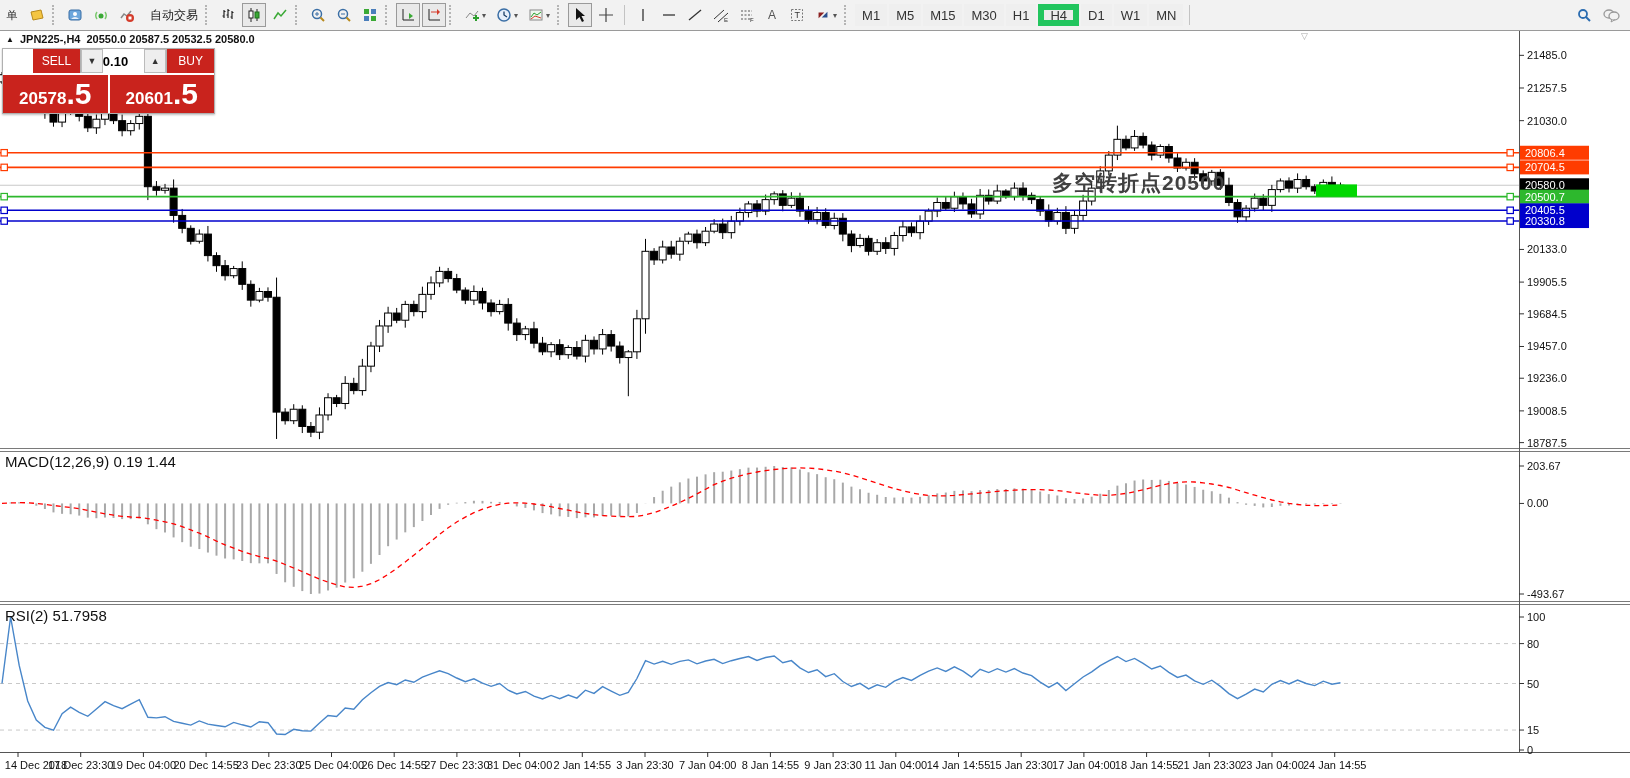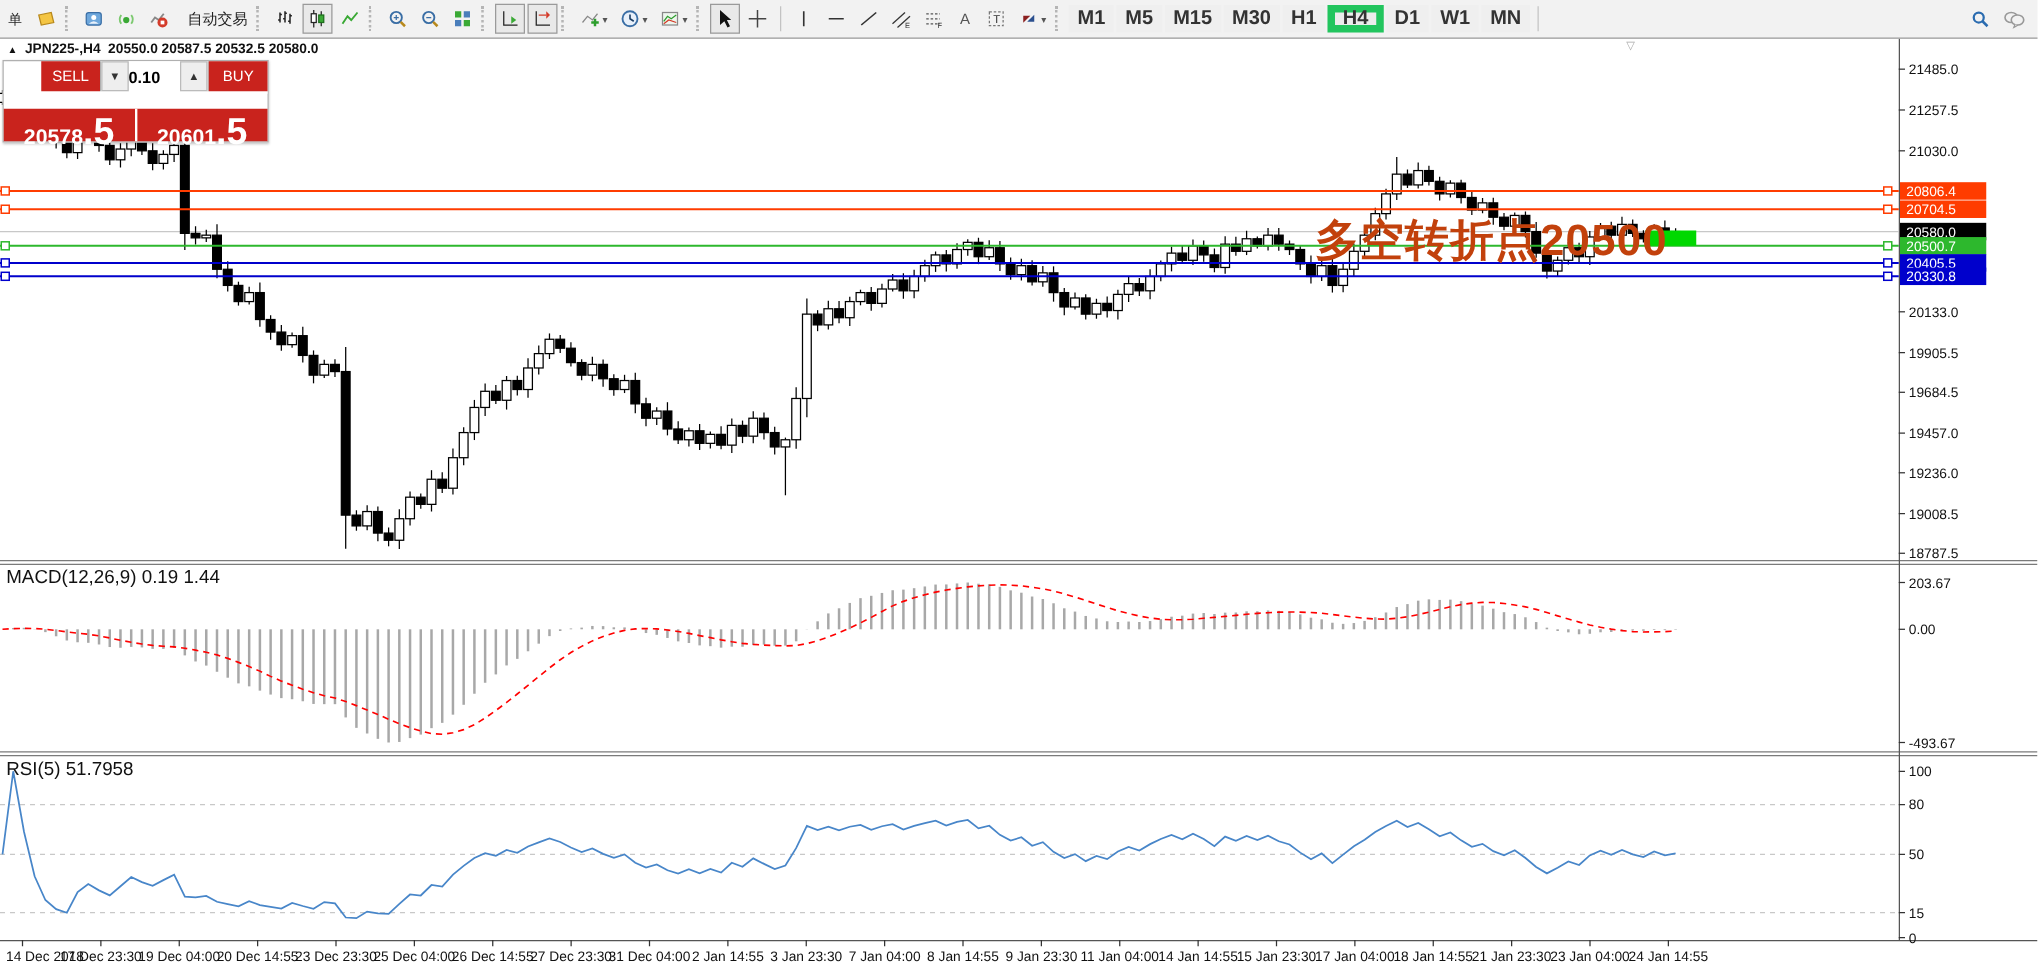--- a/index.html
+++ b/index.html
@@ -8,43 +8,43 @@
   
   .toolbar{position:absolute;top:0;left:0;width:1630px;height:30px;background:#f2f2f2;
            border-bottom:1px solid #9a9a9a;display:flex;align-items:center;z-index:30;}
   .tbtn{height:24px;min-width:22px;display:flex;align-items:center;justify-content:center;
         border:1px solid transparent;margin:0 1px;font-size:11px;color:#222;padding:0 3px;background:transparent;cursor:default;}
   .tbtn.active{background:#e9e9e9;border:1px solid #9a9a9a;}
   .tbtn svg{display:block;}
   .sep{width:1px;height:20px;background:#c3c3c3;margin:0 5px;}
   .grip{width:4px;height:20px;border-left:2px dotted #b5b5b5;margin:0 4px 0 2px;}
   .caret{font-size:8px;color:#555;margin-left:2px;}
-  .tf{font-size:16px;color:#333;padding:0 6px;height:22px;display:flex;align-items:center;border:1px solid transparent;margin:0 1px;font-weight:bold;}
+  .tf{font-size:13px;color:#333;padding:0 6px;height:22px;display:flex;align-items:center;border:1px solid transparent;margin:0 1px;}
   .tf.active{background:#ececec;border:6px solid #22c55e;}
   .toolbar .spacer{flex:1;}
   
   .chart-title{position:absolute;left:6px;top:33px;z-index:20;font-size:11px;font-weight:700;color:#111;display:flex;align-items:center;gap:6px;}
   .chart-title .tri{font-size:8px;color:#111;}
   .scroll-marker{position:absolute;left:1301px;top:31px;z-index:20;font-size:9px;color:#aaa;}
   
   .trade-panel{position:absolute;left:2px;top:48px;width:211px;z-index:25;background:#fff;
                border:1px solid #b0b0b0;box-shadow:0 1px 2px rgba(0,0,0,.25);}
   .tp-row1{display:flex;height:24px;margin-left:30px;}
   .tp-sell,.tp-buy{width:52px;background:#c9231d;color:#fff;font-size:12px;display:flex;align-items:center;justify-content:center;}
   .tp-stepper{flex:1;display:flex;border-left:1px solid #b0b0b0;border-right:1px solid #b0b0b0;background:#fff;}
   .tp-dn,.tp-up{width:20px;background:#eee;border:1px solid #bbb;color:#333;font-size:9px;display:flex;align-items:center;justify-content:center;}
   .tp-vol{flex:1;display:flex;align-items:center;justify-content:flex-end;padding-right:16px;font-size:13px;font-weight:700;color:#000;}
   .tp-row2{display:flex;height:38px;border-top:2px solid #fff;}
-  .tp-price{flex:1;background:#c9231d;color:#fff;display:flex;align-items:baseline;justify-content:center;font-weight:700;margin-top:12px;}
+  .tp-price{flex:1;background:#c9231d;color:#fff;display:flex;align-items:baseline;justify-content:center;font-weight:700;}
   .tp-price:first-child{border-right:2px solid #fff;}
   .tp-price .small{font-size:17px;line-height:38px;}
   .tp-price .big{font-size:30px;line-height:38px;}
   
   .panel-label{position:absolute;z-index:15;font-size:15px;color:#111;left:5px;}
-  .annotation{position:absolute;left:1052px;top:169px;z-index:14;font-size:35px;font-weight:700;color:#c2410c;white-space:nowrap;letter-spacing:1px;}
+  .annotation{position:absolute;left:1052px;top:169px;z-index:14;font-size:21px;font-weight:700;color:#404040;white-space:nowrap;letter-spacing:1px;}
   svg#csvg{position:absolute;left:0;top:0;z-index:5;}
   text{font-family:"Liberation Sans","DejaVu Sans",sans-serif;}
 </style>
 </head>
 <body>
 
 <div class="toolbar">
   <button class="tbtn">
       <span>单</span>
     </button>
@@ -318,21 +318,21 @@
         <span class="big">.5</span>
     </div>
   </div>
 </div>
 
 <div class="panel-label" style="top:453px;">
   <span>MACD(12,26,9)</span>
   <span>0.19 1.44</span>
 </div>
 <div class="panel-label" style="top:607px;">
-  <span>RSI(5)</span>
+  <span>RSI(2)</span>
   <span>51.7958</span>
 </div>
 <div class="annotation">多空转折点20500</div>
 
 <svg id="csvg" width="1630" height="778">
     <defs>
       <clipPath id="mainclip">
         <rect x="0" y="46" width="1518" height="402"></rect>
       </clipPath>
     </defs>

